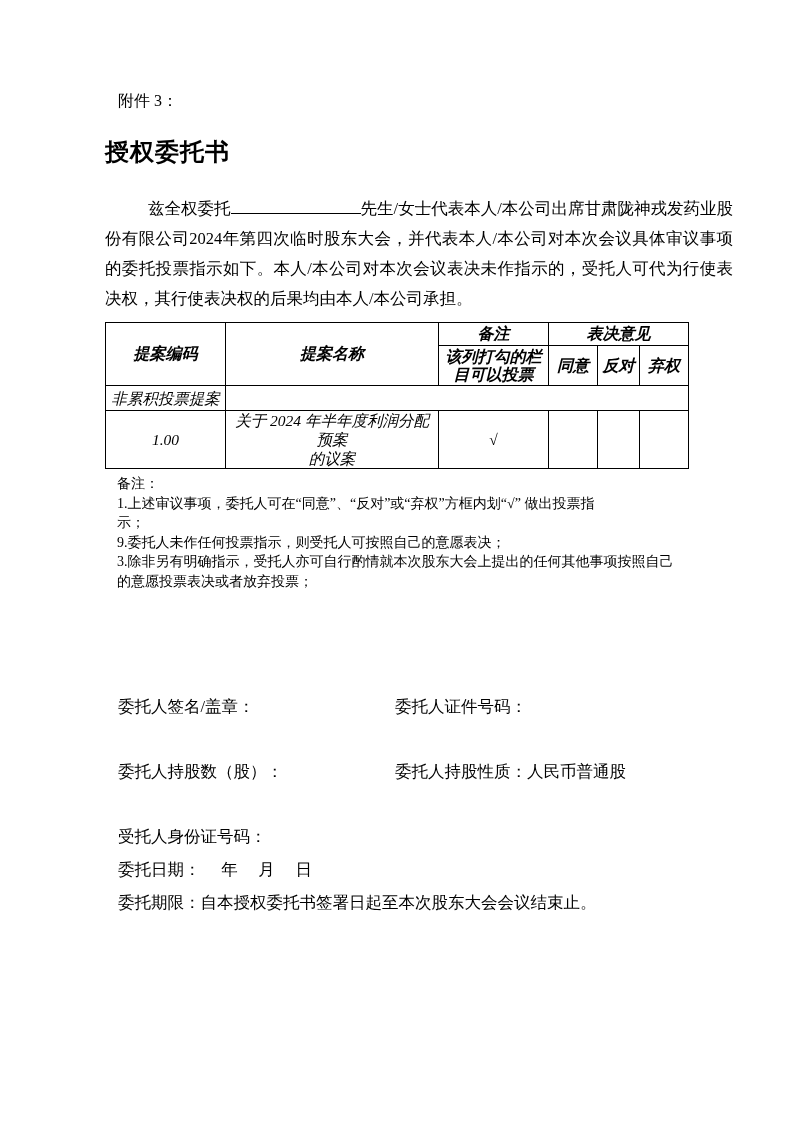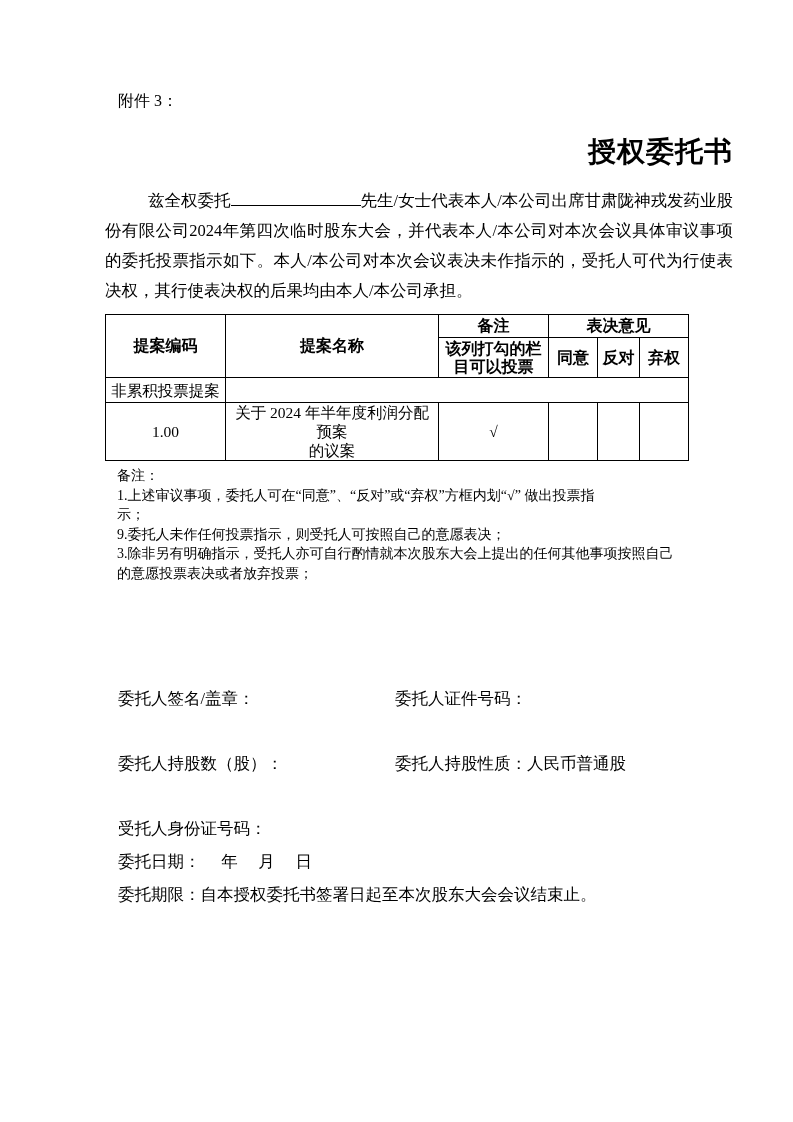--- a/index.html
+++ b/index.html
@@ -15,28 +15,28 @@
   .content { padding:0 60px 0 105px; }
 
   .attachment {
     padding-top:90px;
     margin-left:13px;
     font-size:16px;
     line-height:21px;
   }
   .doc-title {
     margin-top:27px;
-    text-align:right;
-    font-size:28px;
+    text-align:left;
+    font-size:24px;
     font-weight:bold;
     line-height:28px;
     letter-spacing:1px;
   }
   .preamble {
-    margin-top:20px;
+    margin-top:28px;
     font-size:16.5px;
     line-height:30px;
     text-align:justify;
     text-indent:43px;
   }
   .blank-line {
     display:inline-block;
     width:130px;
     height:17px;
     border-bottom:1px solid #000;
@@ -47,20 +47,21 @@
     margin-top:8px;
     border-collapse:collapse;
     table-layout:fixed;
     width:583px;
   }
   table.proposals td, table.proposals th {
     border:1px solid #000;
     text-align:center;
     vertical-align:middle;
     overflow:hidden;
+    font-style:italic;
   }
   table.proposals th {
     font-family:"Liberation Sans","DejaVu Sans",sans-serif;
     font-weight:bold;
     font-size:16px;
     line-height:18px;
   }
   table.proposals td {
     font-size:15.5px;
     line-height:19px;

